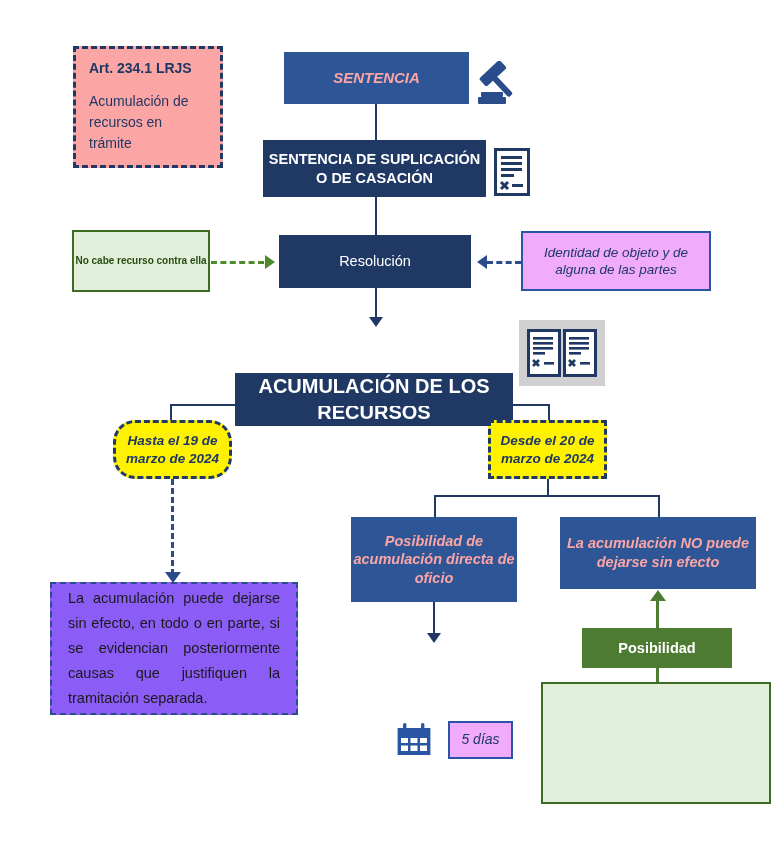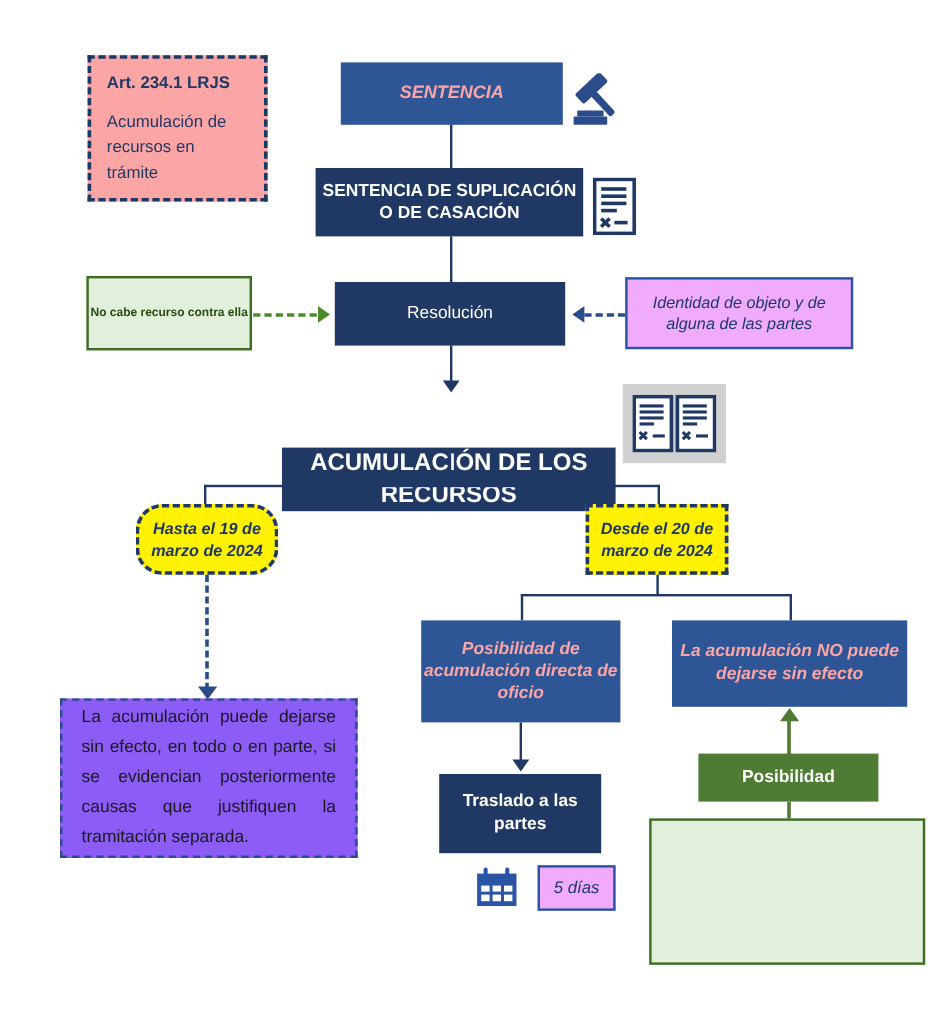--- a/index.html
+++ b/index.html
@@ -296,23 +296,20 @@
     <span>Posibilidad de acumulación directa de oficio</span>
   </div>
 
   <div class="node blue-mid" style="left:560px;top:517px;width:196px;height:72px;font-size:14.5px;">
     <span>La acumulación NO puede dejarse sin efecto</span>
   </div>
 
   <div class="ln ln-v" style="left:433px;top:602px;height:35px;"></div>
   <div class="arrow-down" style="left:427px;top:633px;"></div>
 
-  <div class="node blue-dark" style="left:366px;top:645px;width:135px;height:66px;font-size:14.5px;">
-    <span>Traslado a las partes</span>
-  </div>
 
   <div class="icon" style="left:396px;top:722px;width:36px;height:36px;">
     <svg width="36" height="36" viewBox="0 0 36 36">
       <rect x="7" y="1" width="3.4" height="7" rx="1.6" fill="#2A55A5"></rect>
       <rect x="25" y="1" width="3.4" height="7" rx="1.6" fill="#2A55A5"></rect>
       <rect x="1.6" y="6" width="32.8" height="7" fill="#2A55A5"></rect>
       <rect x="1.6" y="13" width="32.8" height="20" fill="#2A55A5"></rect>
       <g fill="#ffffff">
         <rect x="5" y="16" width="7" height="5"></rect>
         <rect x="14.5" y="16" width="7" height="5"></rect>

